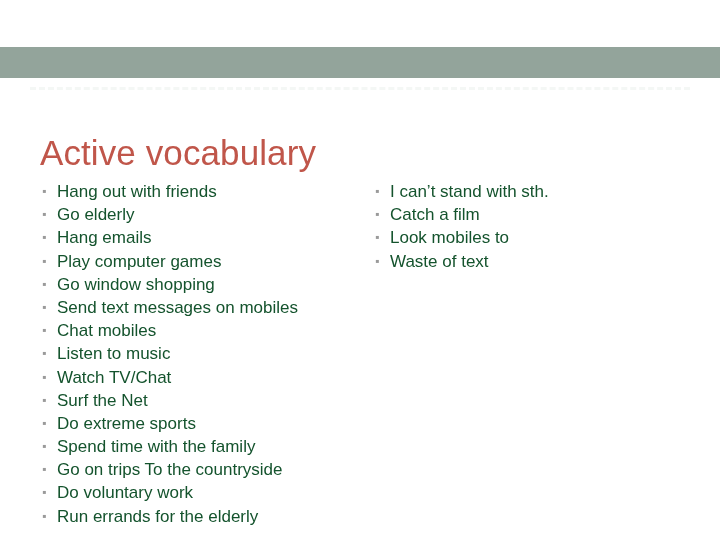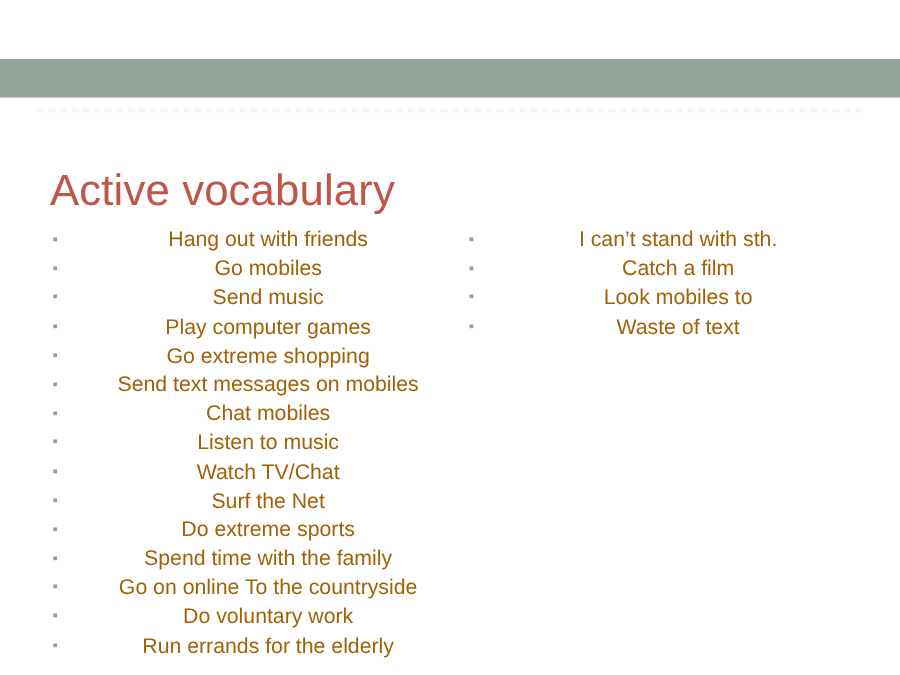--- a/index.html
+++ b/index.html
@@ -70,56 +70,55 @@
     width: 15px;
     color: #9a9a9a;
     font-size: 12px;
     line-height: 23.2px;
     text-align: left;
   }
   .bullet-text {
     flex: 1 1 auto;
     font-size: 17px;
     line-height: 23.2px;
-    color: #a16207;
+    color: #14532d;
     white-space: nowrap;
-    text-align: center;
   }
 </style>
 </head>
 <body>
 
 <div id="slide">
 
   <div id="top-banner"></div>
 
   <div id="title-rule"></div>
 
   <h1 id="slide-title">Active vocabulary</h1>
 
   <div id="column-left" class="bullet-column">
       <div class="bullet-item">
         <span class="bullet-marker">▪</span>
         <span class="bullet-text">Hang out with friends</span>
       </div>
       <div class="bullet-item">
         <span class="bullet-marker">▪</span>
-        <span class="bullet-text">Go mobiles</span>
+        <span class="bullet-text">Go elderly</span>
       </div>
       <div class="bullet-item">
         <span class="bullet-marker">▪</span>
-        <span class="bullet-text">Send music</span>
+        <span class="bullet-text">Hang emails</span>
       </div>
       <div class="bullet-item">
         <span class="bullet-marker">▪</span>
         <span class="bullet-text">Play computer games</span>
       </div>
       <div class="bullet-item">
         <span class="bullet-marker">▪</span>
-        <span class="bullet-text">Go extreme shopping</span>
+        <span class="bullet-text">Go window shopping</span>
       </div>
       <div class="bullet-item">
         <span class="bullet-marker">▪</span>
         <span class="bullet-text">Send text messages on mobiles</span>
       </div>
       <div class="bullet-item">
         <span class="bullet-marker">▪</span>
         <span class="bullet-text">Chat mobiles</span>
       </div>
       <div class="bullet-item">
@@ -137,21 +136,21 @@
       <div class="bullet-item">
         <span class="bullet-marker">▪</span>
         <span class="bullet-text">Do extreme sports</span>
       </div>
       <div class="bullet-item">
         <span class="bullet-marker">▪</span>
         <span class="bullet-text">Spend time with the family</span>
       </div>
       <div class="bullet-item">
         <span class="bullet-marker">▪</span>
-        <span class="bullet-text">Go on online To the countryside</span>
+        <span class="bullet-text">Go on trips To the countryside</span>
       </div>
       <div class="bullet-item">
         <span class="bullet-marker">▪</span>
         <span class="bullet-text">Do voluntary work</span>
       </div>
       <div class="bullet-item">
         <span class="bullet-marker">▪</span>
         <span class="bullet-text">Run errands for the elderly</span>
       </div>
     </div>

